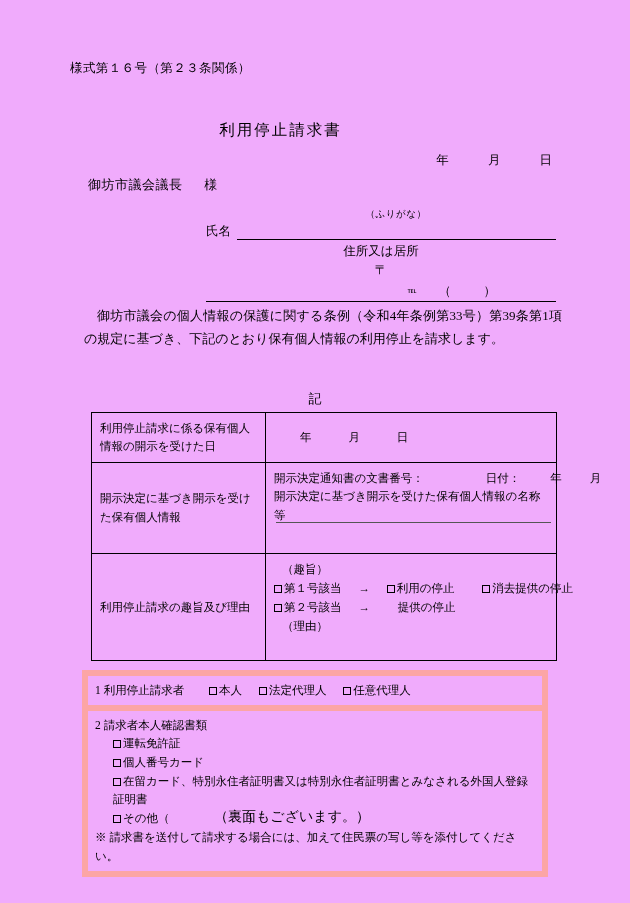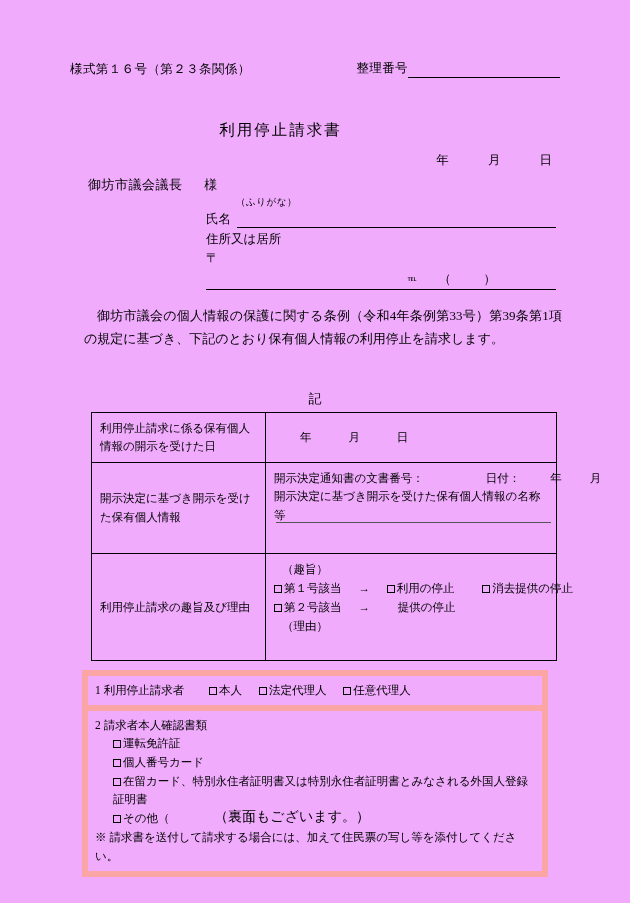--- a/index.html
+++ b/index.html
@@ -75,24 +75,25 @@
     top: 176px;
     left: 88px;
     font-size: 13px;
     letter-spacing: 0.5px;
   }
   .addressee .sama { margin-left: 18px; }
 
   
   .applicant {
     position: absolute;
-    top: 196px;
+    top: 208px;
     left: 206px;
     width: 350px;
     font-size: 12.5px;
+    text-align: center;
   }
   .furigana {
     font-size: 9.5px;
     margin-left: 30px;
     margin-bottom: 2px;
     letter-spacing: 0.5px;
   }
   .field-row {
     display: flex;
     align-items: flex-end;
@@ -237,24 +238,20 @@
     font-size: 14px;
   }
 </style>
 </head>
 <body>
 
 <div class="page">
 
   <div class="doc-header">
     <span class="form-no">様式第１６号（第２３条関係）</span>
-    <span class="ref-no-wrap">
-      <span class="ref-no-label">整理番号</span>
-      <span class="ref-no-line"></span>
-    </span>
   </div>
 
   <div class="doc-title">利用停止請求書</div>
 
   <div class="date-line">
     <span class="d-y">年</span>
     <span class="d-m">月</span>
     <span class="d-d">日</span>
   </div>
 

